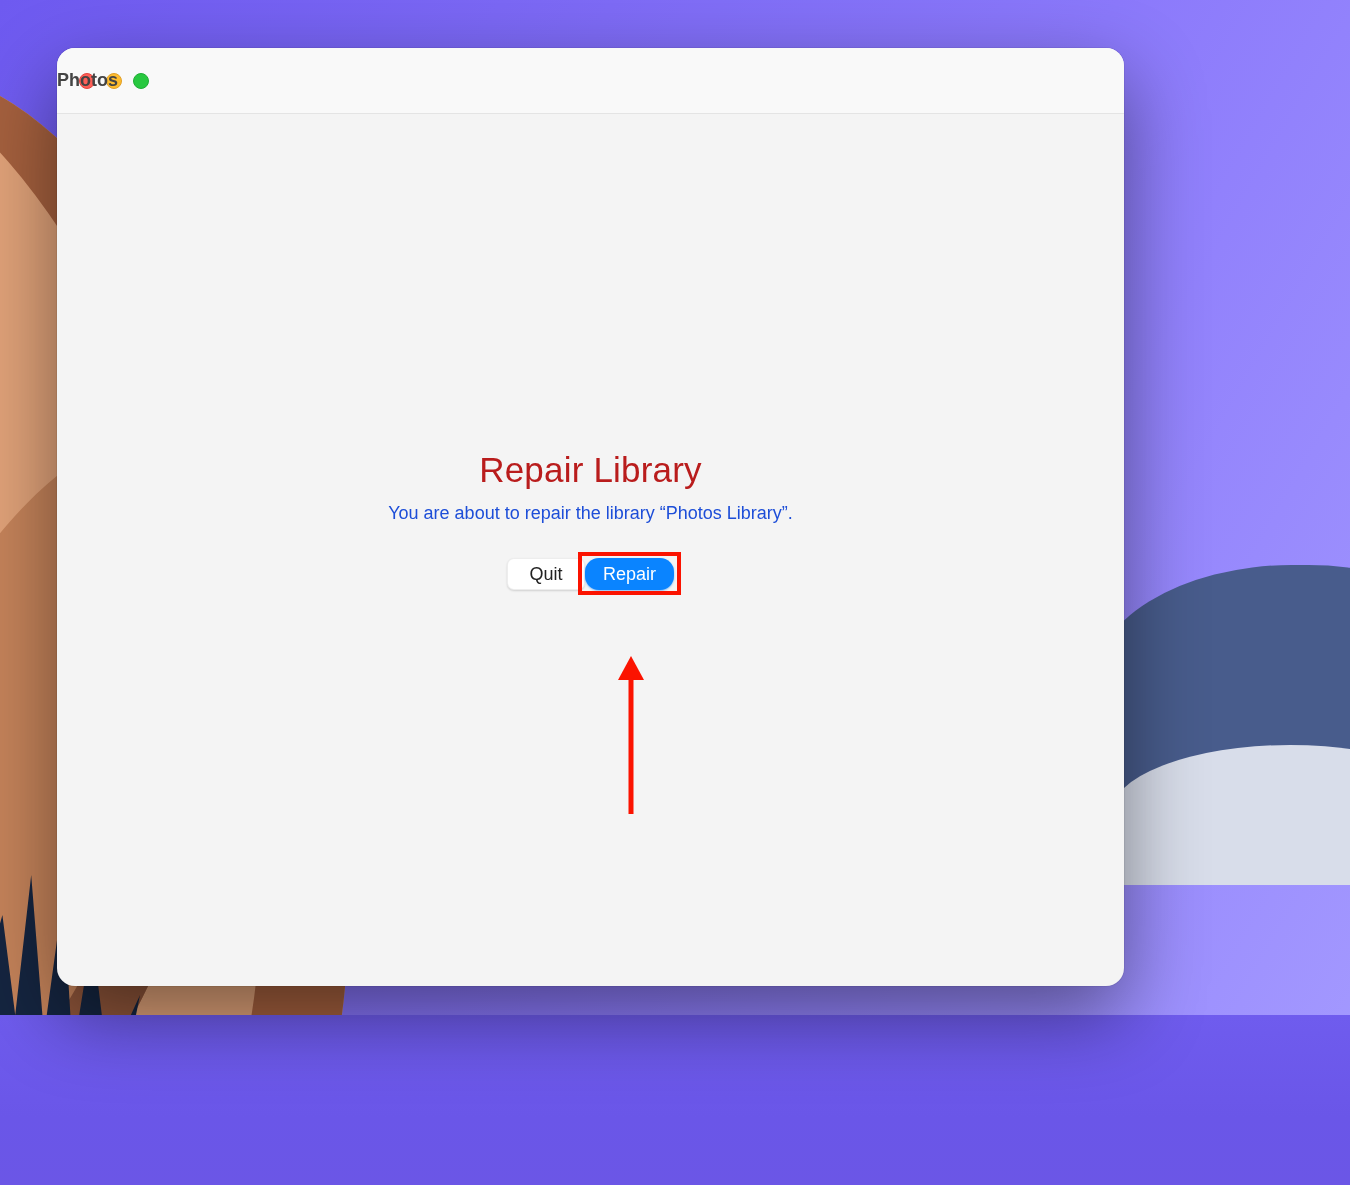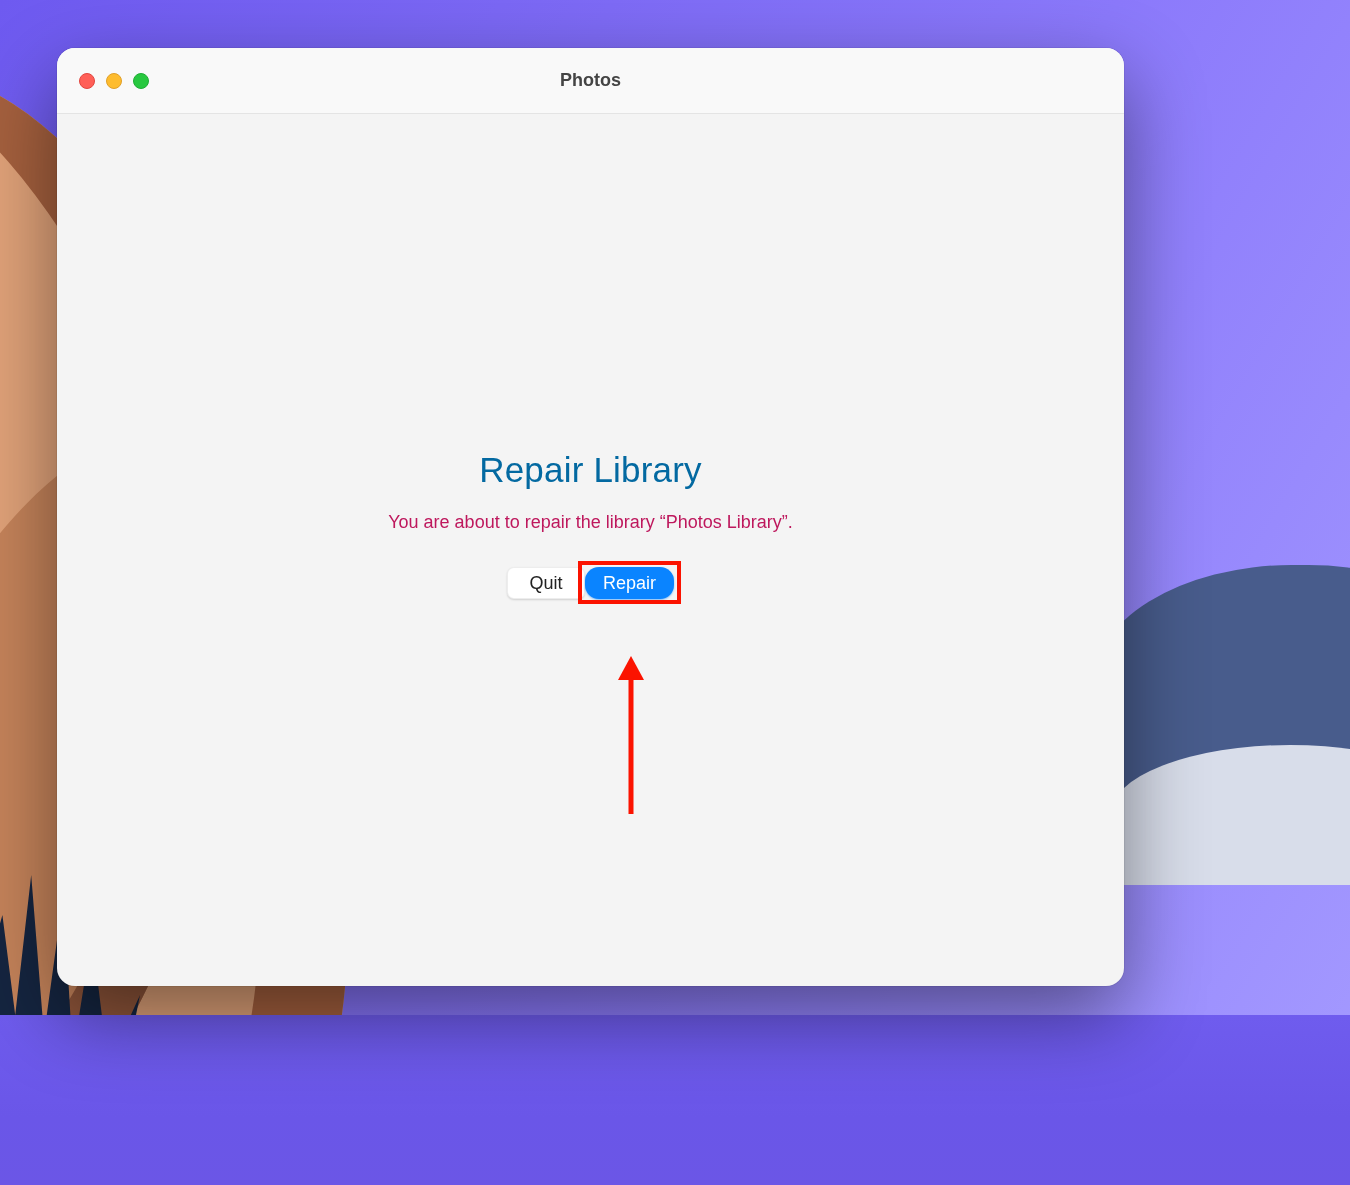--- a/index.html
+++ b/index.html
@@ -69,40 +69,40 @@
     padding: 0 22px;
     flex: 0 0 auto;
     position: relative;
   }
   .traffic-lights { display: flex; gap: 11px; }
   .tl { width: 16px; height: 16px; border-radius: 50%; }
   .tl.red    { background: #ff5f57; border: 1px solid #e2463f; }
   .tl.yellow { background: #febc2e; border: 1px solid #e1a028; }
   .tl.green  { background: #28c840; border: 1px solid #1fae35; }
   .title {
-    position: absolute; left: 0; right: 0; text-align: center;
+    position: absolute; left: 0; right: 0; 
     font-size: 18px; font-weight: 600; color: #444;
     pointer-events: none;
   }
 
   .content {
     flex: 1 1 auto;
     position: relative;
   }
   .dialog {
     position: absolute; top: 336px; left: 0; right: 0;
     text-align: center;
   }
   .dialog h1 {
-    font-size: 35px; font-weight: 500; color: #0369a1;
+    font-size: 35px; font-weight: 500; color: #b91c1c;
     letter-spacing: 0.2px;
   }
   .dialog .msg {
-    margin-top: 22px;
-    font-size: 18px; color: #be185d;
+    margin-top: 13px;
+    font-size: 18px; color: #1d4ed8;
   }
   .btn-row {
     margin-top: 34px;
     display: flex; justify-content: center; 
     align-items: center;
   }
   .btn {
     font-size: 18px; font-family: inherit;
     height: 32px;
     border-radius: 7px;

